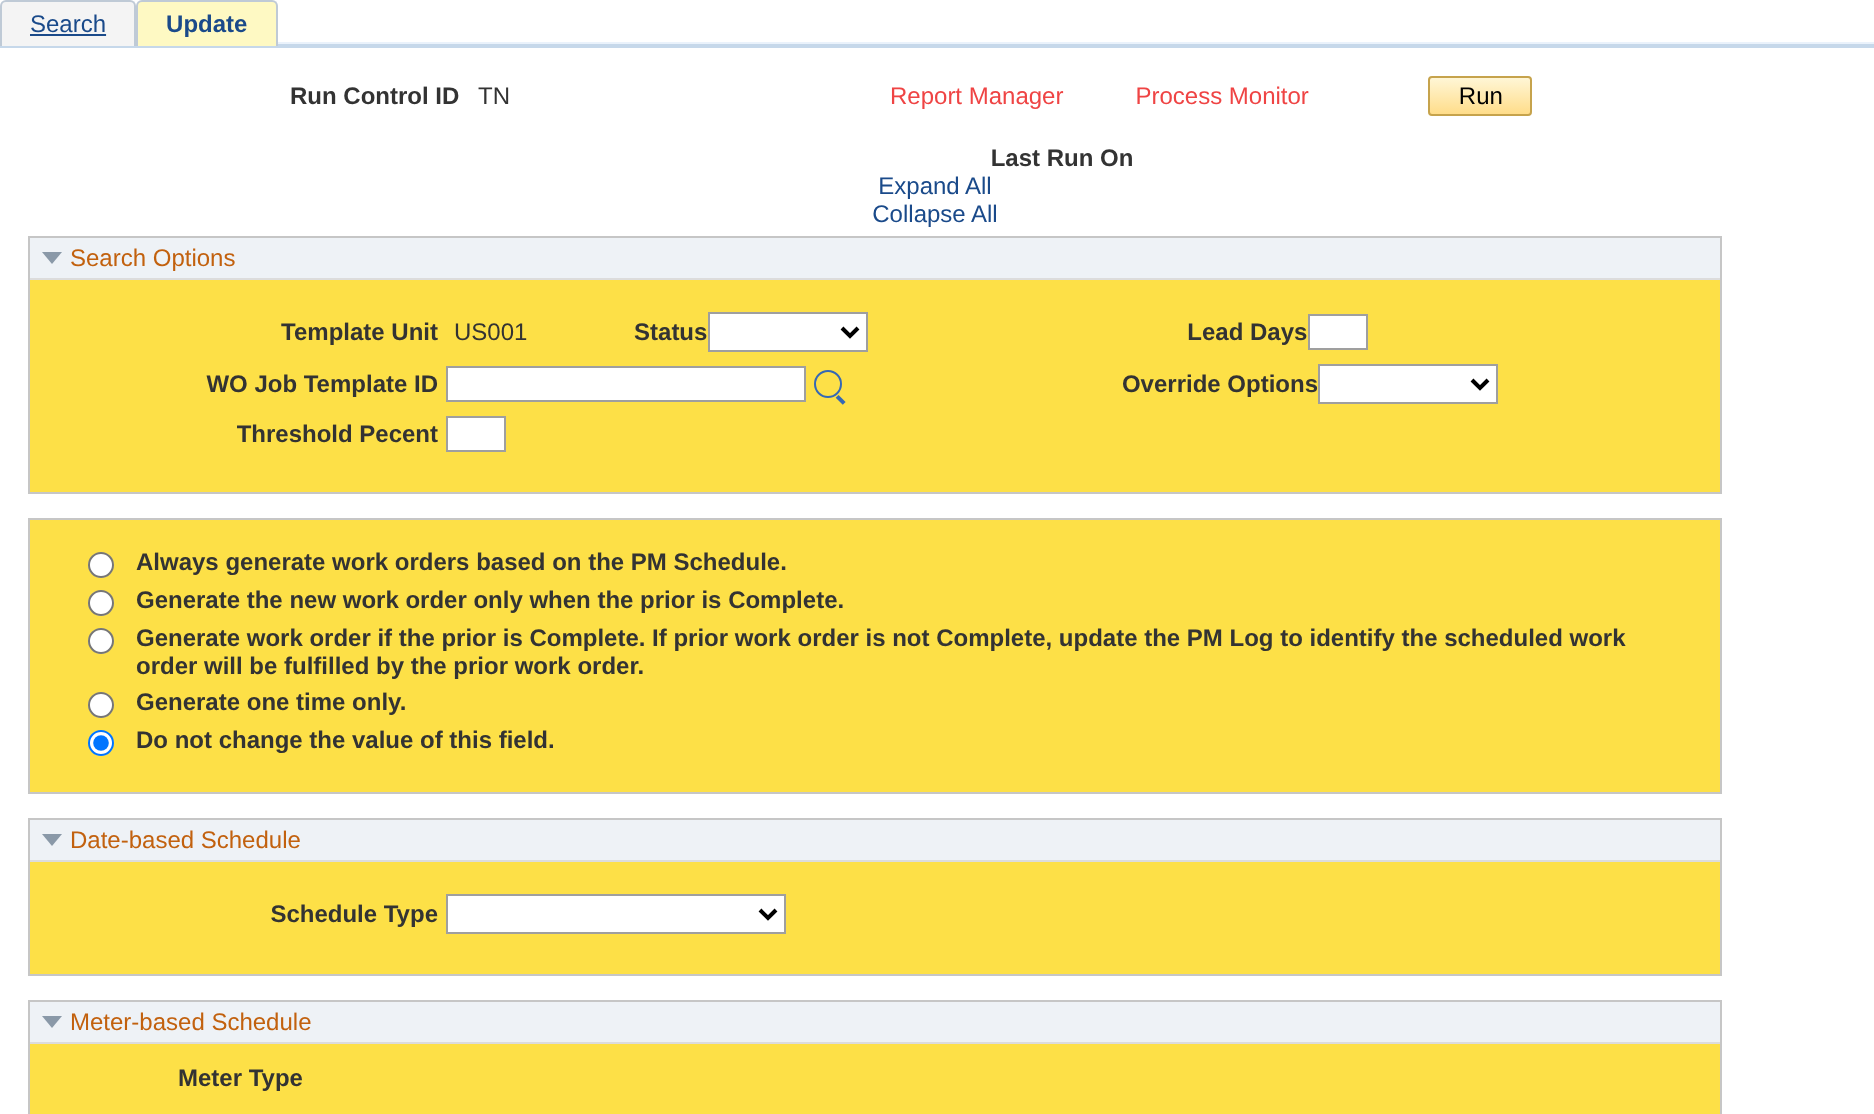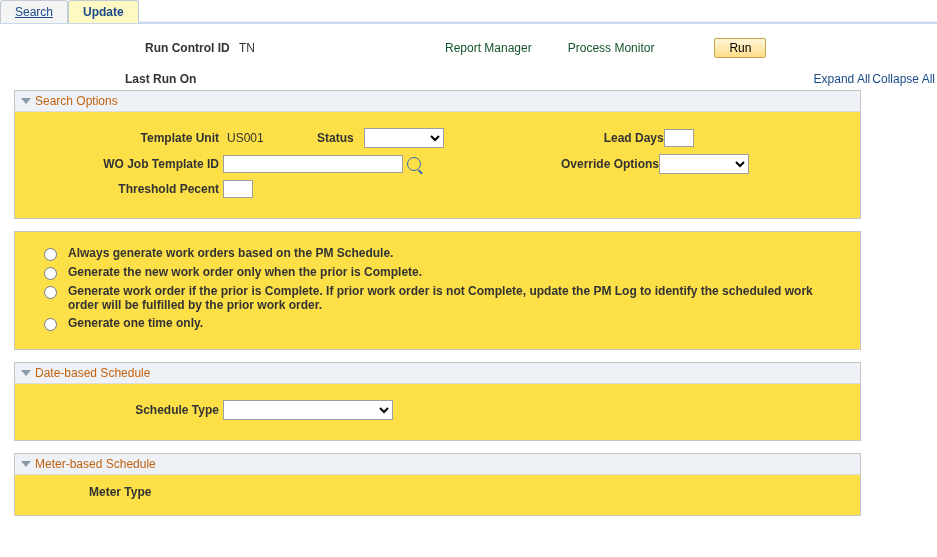--- a/index.html
+++ b/index.html
@@ -38,39 +38,40 @@
     display: flex;
     align-items: center;
     padding: 14px 0 8px 0;
   }
   .runctl {
     margin-left: 145px;
     font-weight: bold;
   }
   .runctl .val { font-weight: normal; margin-left: 6px; }
   .link {
-    color: #14532d;
+    color: #ef4444;
     cursor: pointer;
   }
   .report-mgr { margin-left: 190px; }
   .proc-mon { margin-left: 36px; }
   .run-btn {
     margin-left: 60px;
     padding: 2px 14px;
     background: linear-gradient(#fff6d6, #ffdd8a);
     border: 1px solid #c6a34c;
     border-radius: 2px;
     font-size: 12px;
     cursor: pointer;
   }
 
   .lastrun-row {
     display: flex;
     align-items: center;
     padding: 6px 0 2px 0;
+    flex-direction: column;
   }
   .lastrun { margin-left: 125px; font-weight: bold; }
   .spacer { flex: 1; }
   .expand-link, .collapse-link { color: #1a4a8a; cursor: pointer; margin-right: 2px; }
 
   .content { padding: 0 12px 0 14px; }
 
   .section {
     border: 1px solid #c6c6c6;
     margin: 2px 64px 12px 0;
@@ -91,21 +92,21 @@
     border-left: 5px solid transparent;
     border-right: 5px solid transparent;
     border-top: 6px solid #8a99a8;
     display: inline-block;
   }
   .section-body { padding: 10px 14px 14px 14px; }
 
   .form-row { display: flex; align-items: center; margin: 6px 0; }
   .lbl { text-align: right; font-weight: bold; }
   .lbl.w190 { width: 190px; margin-right: 4px; }
-  .lbl.w80  { width: 80px; margin-left: 80px; margin-right: 10px; }
+  .lbl.w80  { width: 80px; margin-left: 80px; margin-right: 0; }
   .val-txt { font-weight: normal; margin-left: 4px;}
   input.text { border: 1px solid #9f9f9f; height: 18px; padding: 1px 3px; }
   select { border: 1px solid #9f9f9f; height: 20px; background:#fff; }
 
   .lookup-icon {
     width: 14px; height: 14px;
     border: 1.5px solid #3568b5;
     border-radius: 50%;
     display: inline-block;
     margin-left: 4px;
@@ -194,20 +195,24 @@
         <label>Generate the new work order only when the prior is Complete.</label>
       </div>
       <div class="radio-row">
         <input type="radio" name="sched" style="">
         <label>Generate work order if the prior is Complete. If prior work order is not Complete, update the PM Log to identify the scheduled work order will be fulfilled by the prior work order.</label>
       </div>
       <div class="radio-row">
         <input type="radio" name="sched" style="">
         <label>Generate one time only.</label>
       </div>
+      <div class="radio-row">
+        <input type="radio" name="sched" checked="" style="">
+        <label>Do not change the value of this field.</label>
+      </div>
     </div>
   </div>
 
   <div class="section">
     <div class="section-header">
       <span class="disclose"></span>
       <span>Date-based Schedule</span>
     </div>
     <div class="section-body">
       <div class="form-row">

